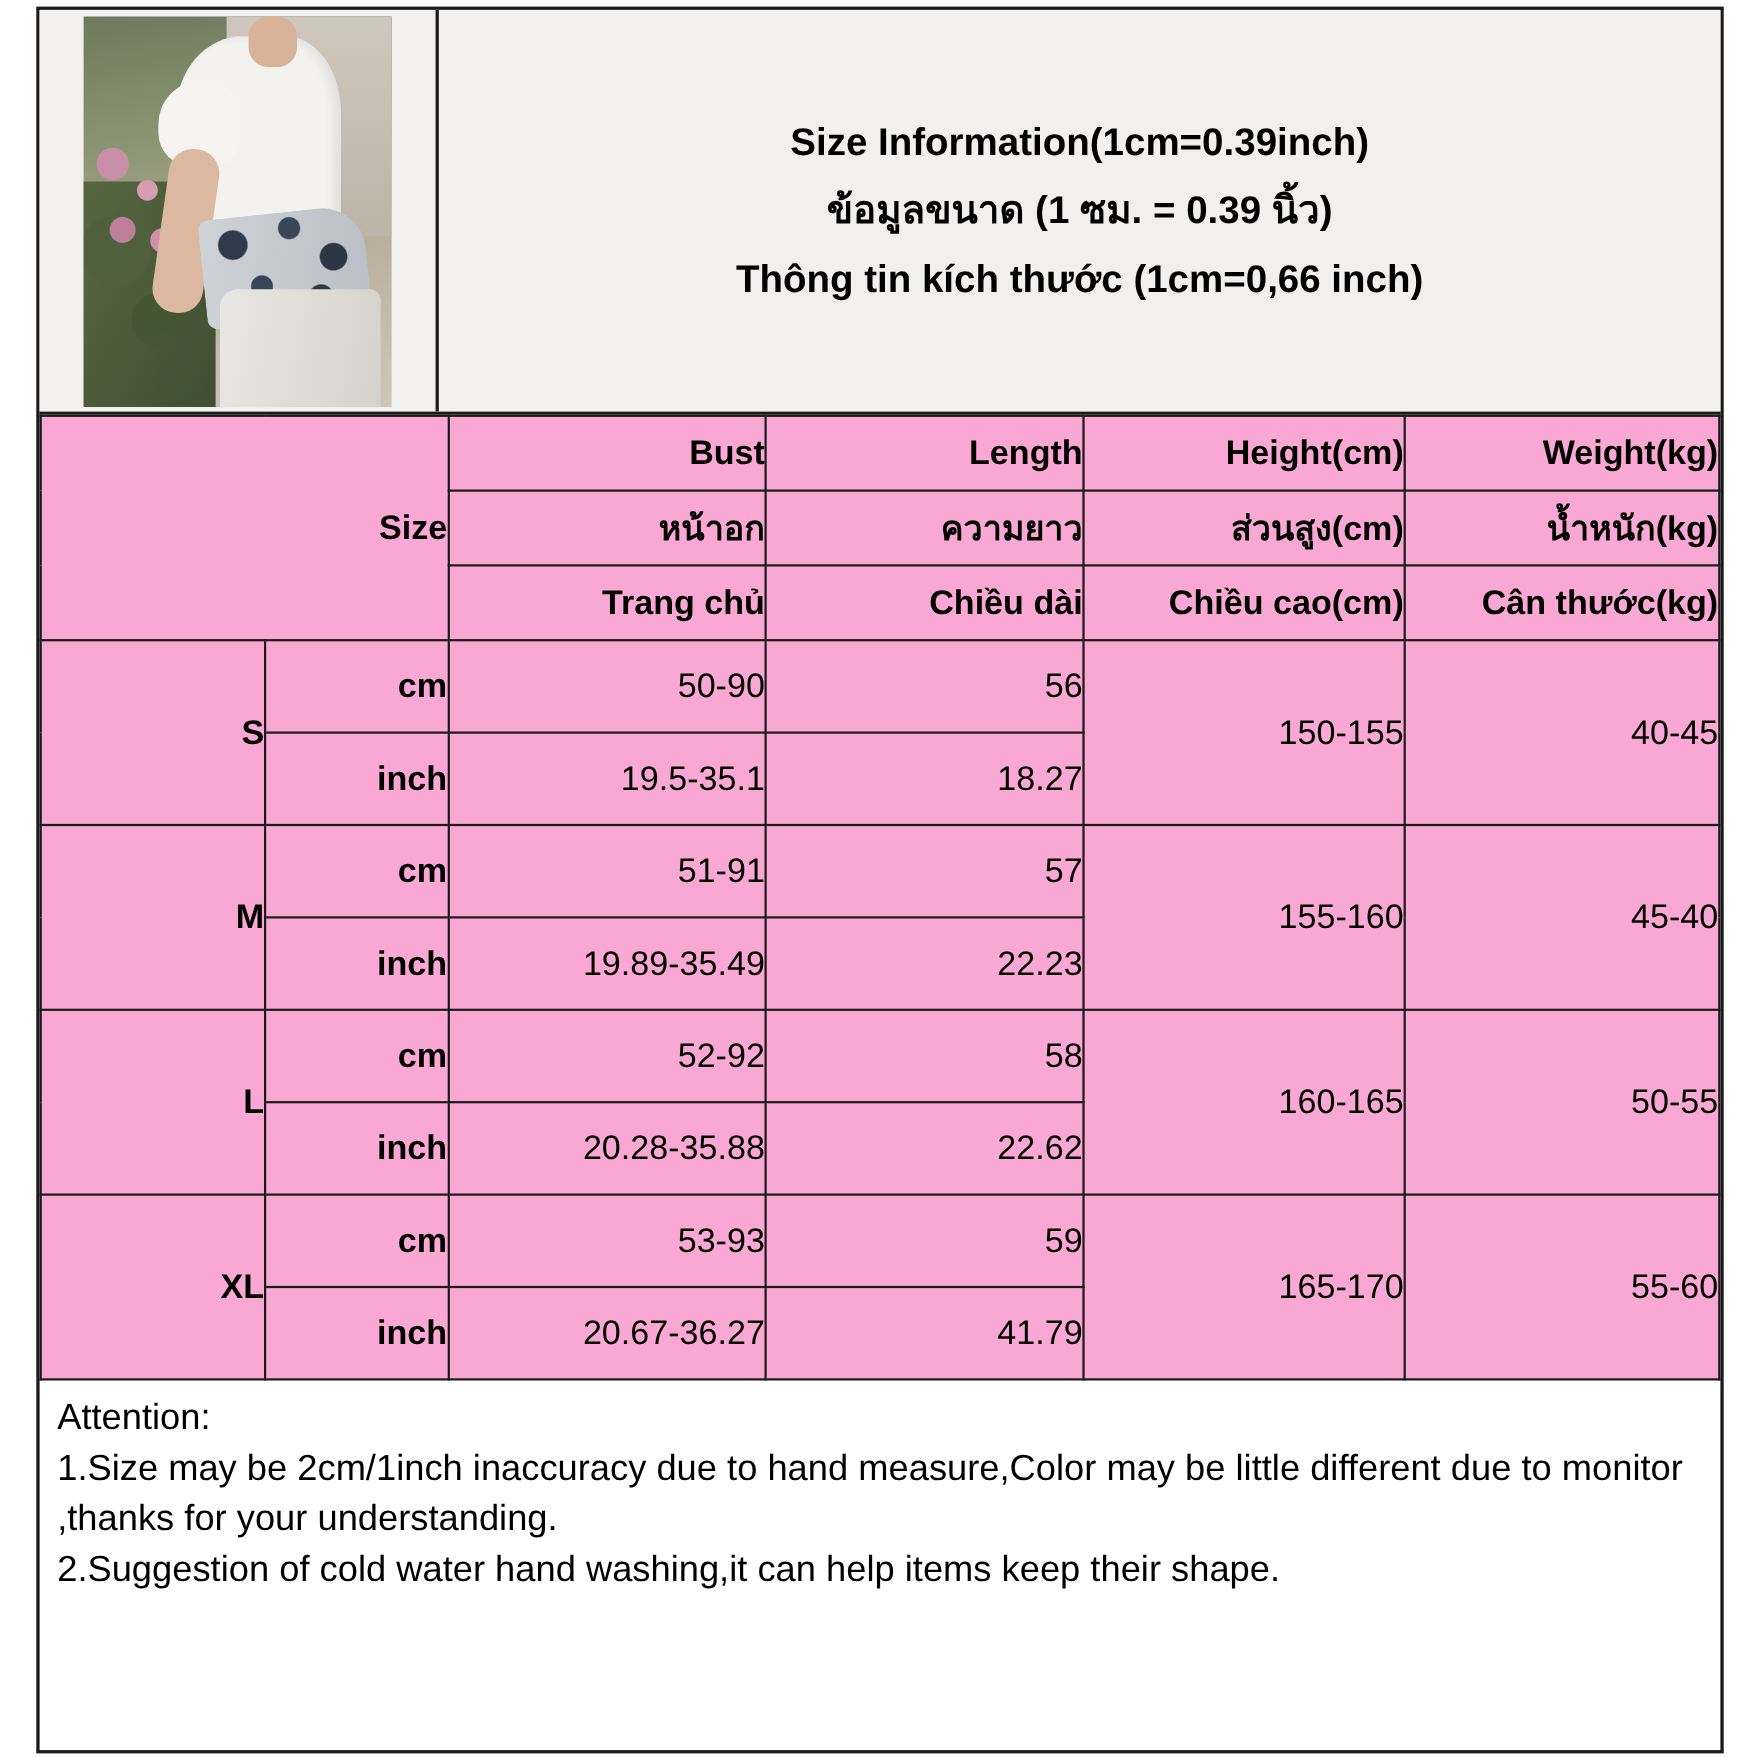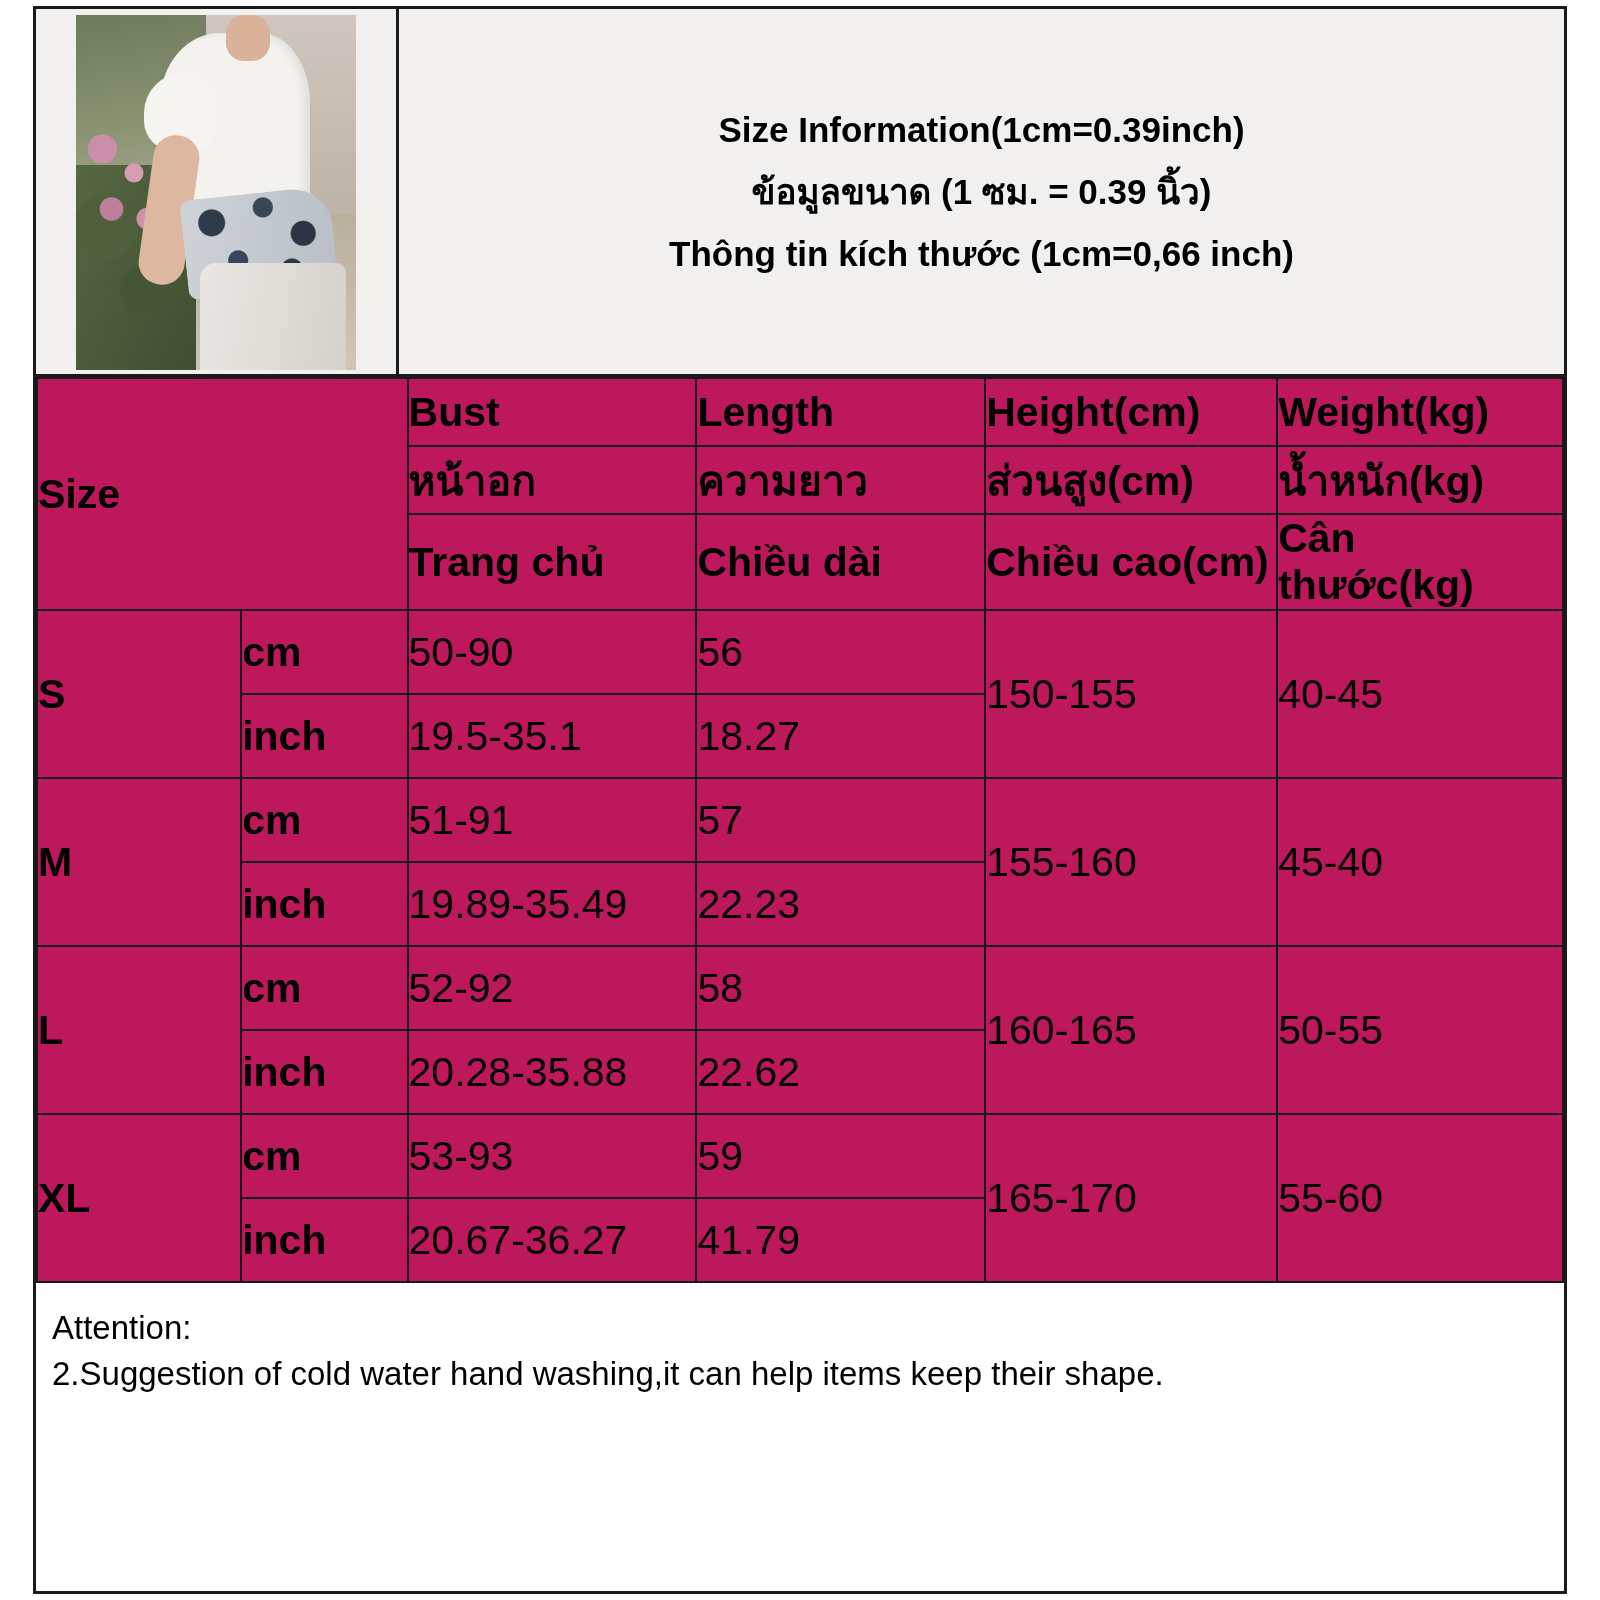--- a/index.html
+++ b/index.html
@@ -152,25 +152,25 @@
     white-space: nowrap;
   }
   
   table.size-table {
     width: 100%;
     border-collapse: collapse;
     table-layout: fixed;
   }
   table.size-table td, table.size-table th {
     border: 2px solid #1a1a1a;
-    text-align: left;
+    text-align: right;
     vertical-align: middle;
-    font-size: 41px;
+    font-size: 31px;
     color: #000;
-    background: #be185d;
+    background: #f9a8d4;
     padding: 0;
   }
   .col-size { width: 200px; }
   .col-unit { width: 163px; }
   .col-bust { width: 283px; }
   .col-length { width: 283px; }
   .col-height { width: 286px; }
   .col-weight { width: 280px; }
 
   .hdr {
@@ -195,21 +195,21 @@
   }
   .val-cell {
     background: #ffffff;
     height: 82px;
   }
   .hw-cell {
     background: #ebe8e5;
   }
   
   .attention {
-    padding: 22px 12px 0 16px;
+    padding: 10px 12px 0 16px;
     font-size: 33px;
     line-height: 46px;
     color: #000;
   }
   .attention p { margin: 0; }
 </style>
 </head>
 <body>
 
 <div class="sheet">
@@ -319,17 +319,18 @@
         <tr>
           <td class="unit-cell">inch</td>
           <td class="val-cell">20.67-36.27</td>
           <td class="val-cell">41.79</td>
         </tr>
       </tbody>
     </table>
 
     <div class="attention">
       <p>Attention:</p>
+      <p>1.Size may be 2cm/1inch inaccuracy due to hand measure,Color may be little different due to monitor ,thanks for your understanding.</p>
       <p>2.Suggestion of cold water hand washing,it can help items keep their shape.</p>
     </div>
 
   </div>
 </div>
 
 </body></html>

